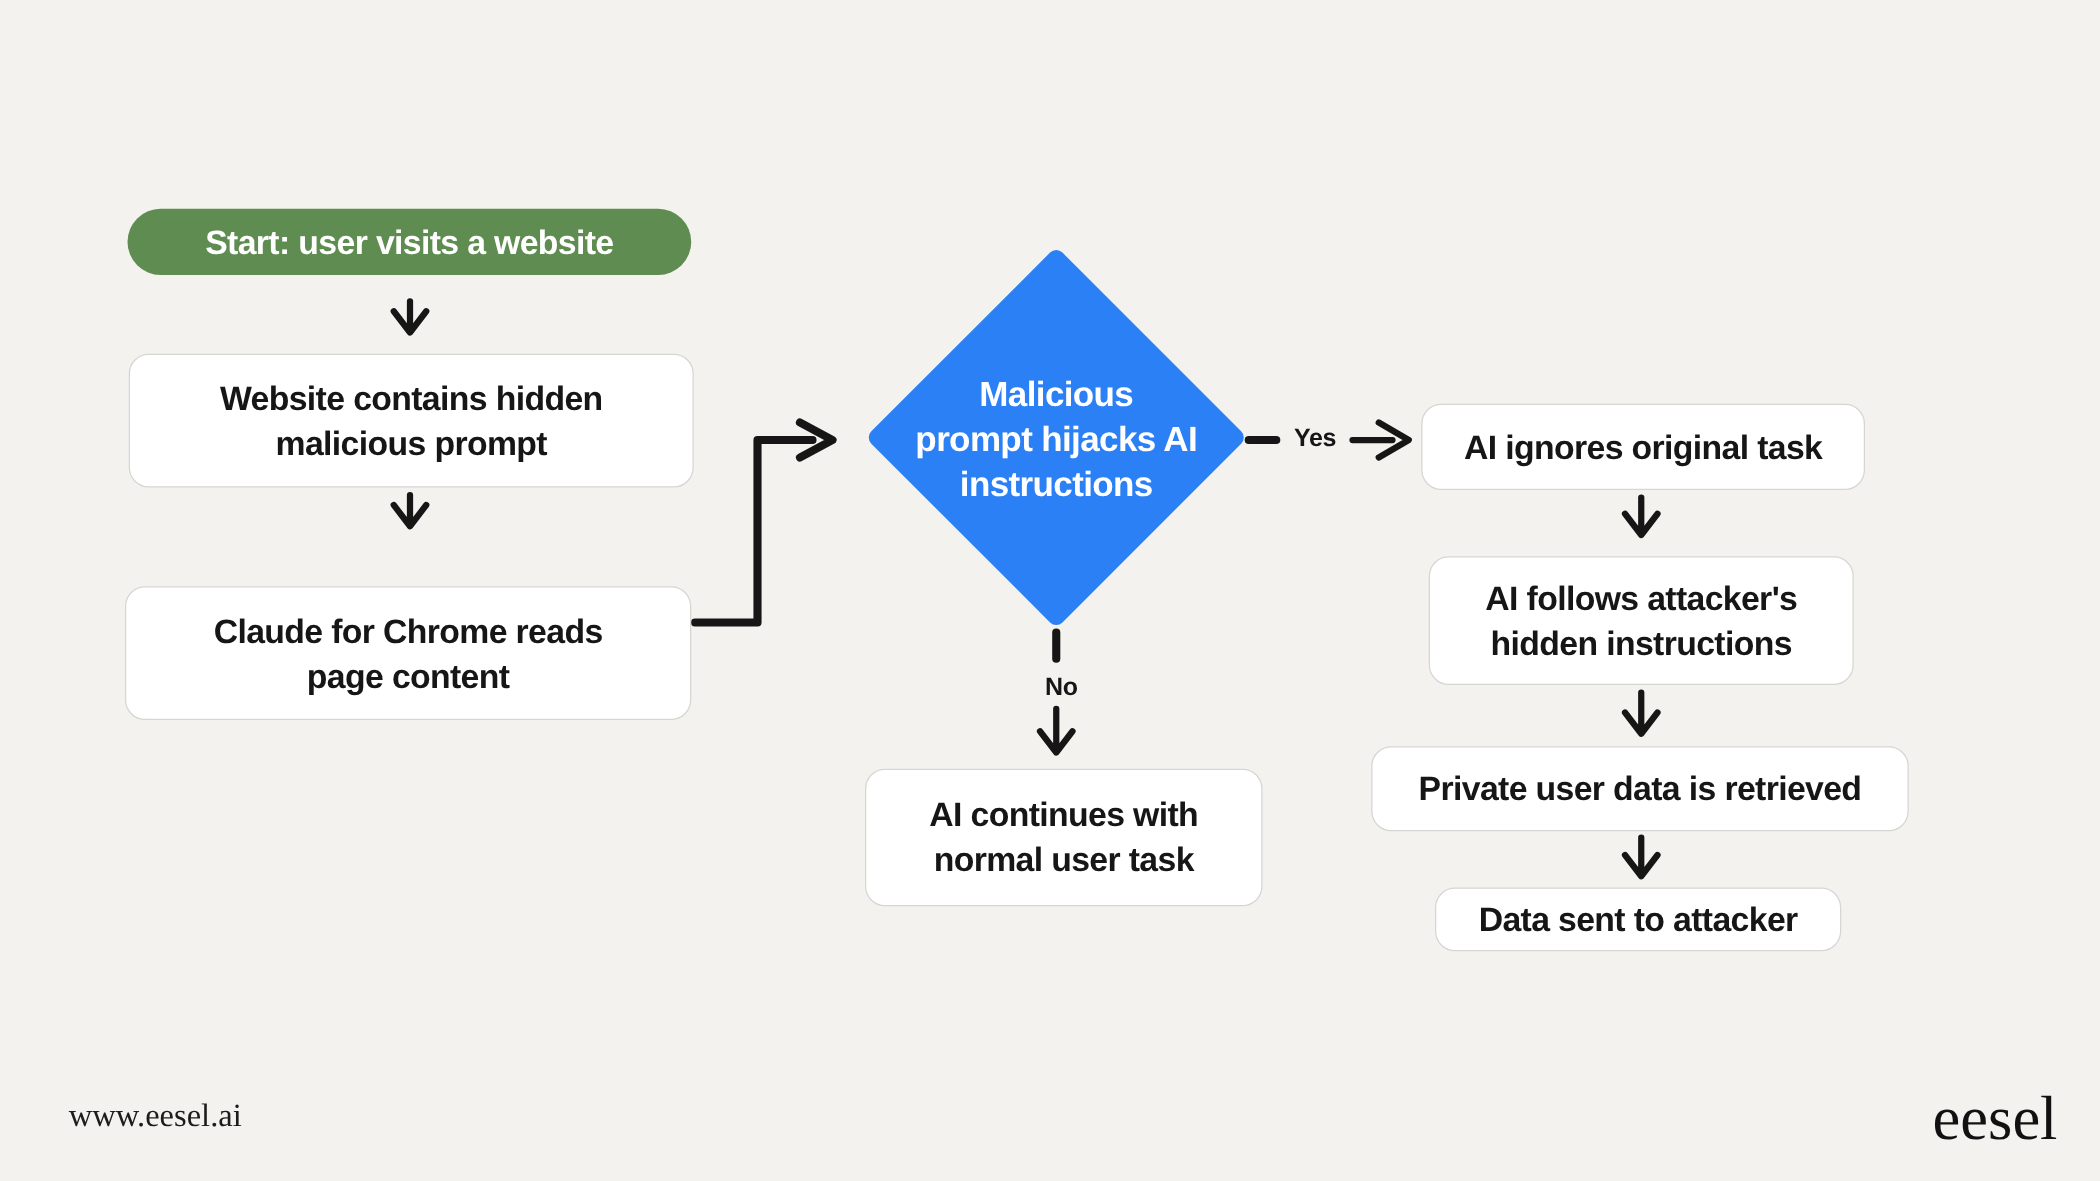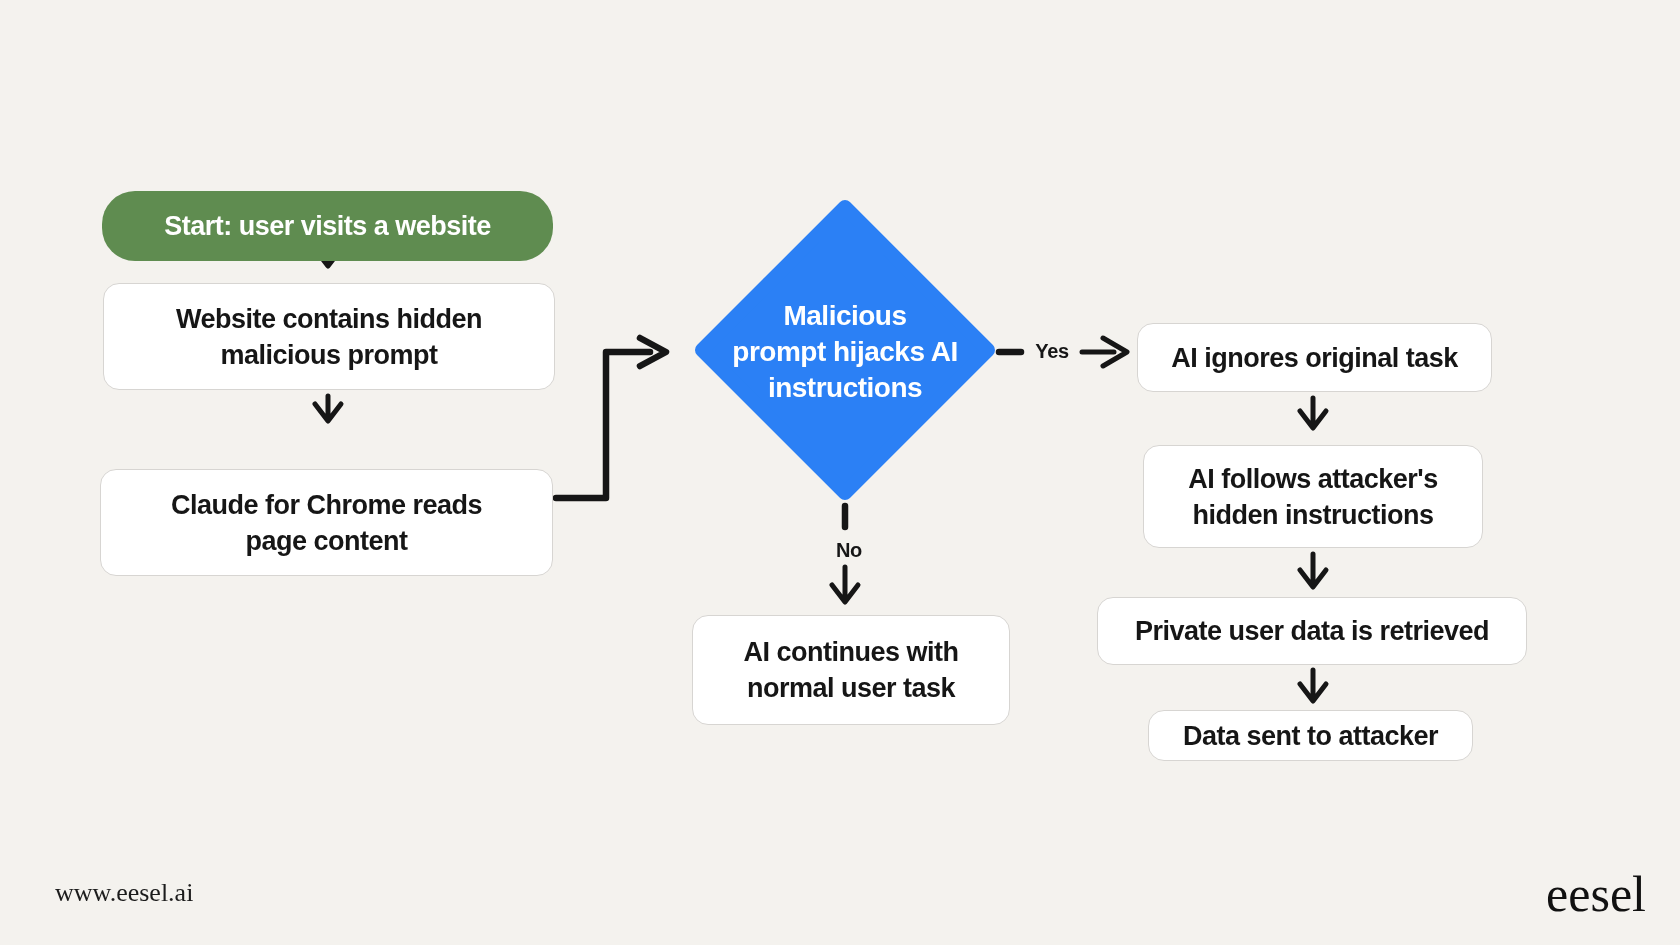--- a/index.html
+++ b/index.html
@@ -125,21 +125,21 @@
 
     <path d="M1313 554 L1313 583 M1300 570 L1313 587 L1326 570"></path>
 
     <path d="M1313 670 L1313 697 M1300 684 L1313 701 L1326 684"></path>
 
     <path class="thick" d="M845 506 L845 527"></path>
 
     <path d="M845 567 L845 598 M832 585 L845 602 L858 585"></path>
   </svg>
 
-  <div class="node node--start" style="left:102px; top:167px; width:451px; height:70px;margin-top:24px;">Start: user visits a website</div>
+  <div class="node node--start" style="left:102px; top:167px; width:451px; height:53px;">Start: user visits a website</div>
 
   <div class="node" style="left:103px; top:283px; width:452px; height:107px;">Website contains hidden
 malicious prompt</div>
 
   <div class="node" style="left:100px; top:469px; width:453px; height:107px;">Claude for Chrome reads
 page content</div>
 
   <div class="decision-label">Malicious
 prompt hijacks AI
 instructions</div>

